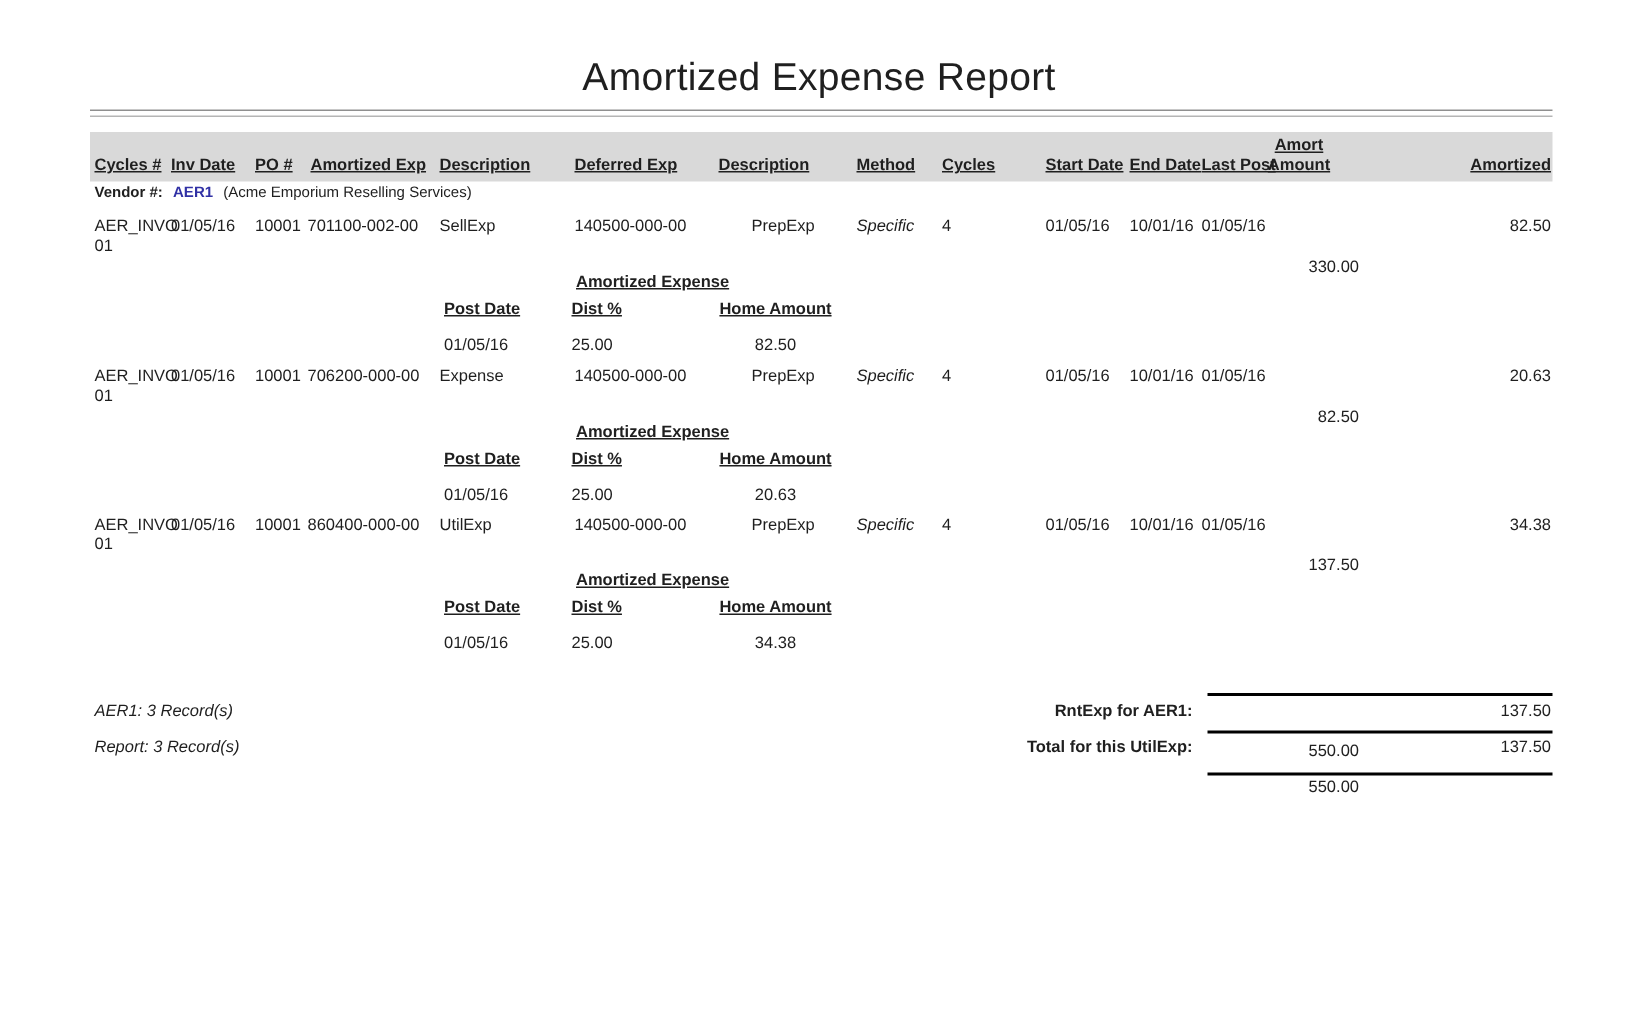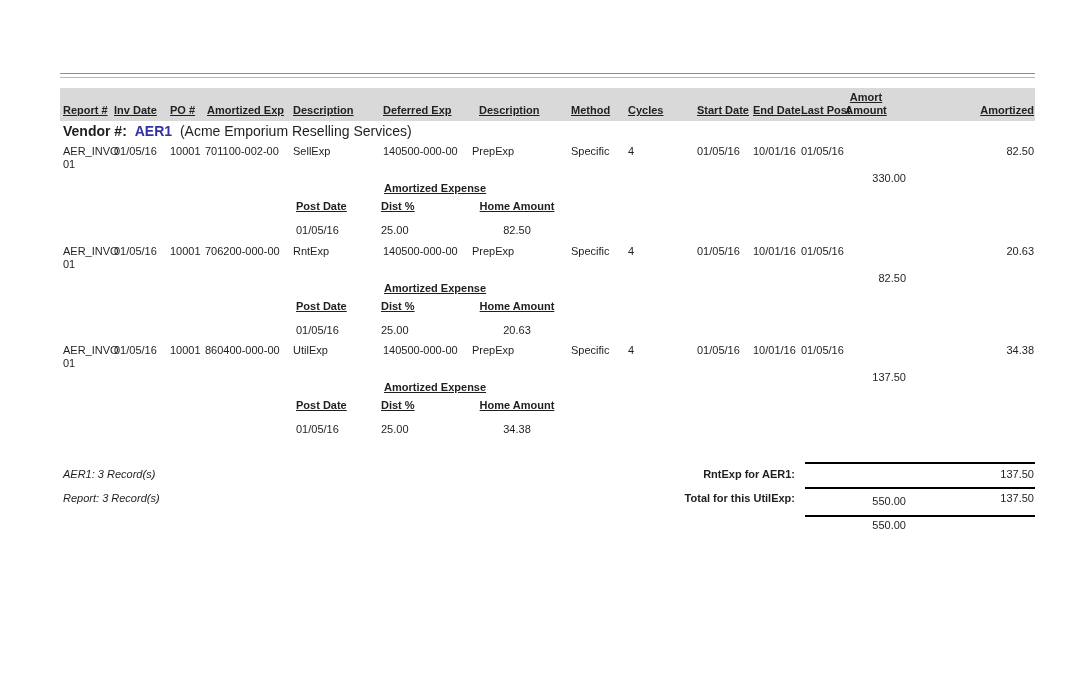--- a/index.html
+++ b/index.html
@@ -17,30 +17,30 @@
   .h{font-weight:bold;text-decoration:underline;}
   .band .cell{top:16px;}
   .band .two-line{top:3px;white-space:pre-line;text-align:center;}
   
   .c-inv{left:63px;width:62px;white-space:pre-line;}
   .c-invdate{left:114px;}
   .c-po{left:170px;}
   .c-aexp{left:205px;}
   .c-desc1{left:293px;}
   .c-dexp{left:383px;}
-  .c-desc2{left:472px;}
-  .c-method{left:571px;}
+  .c-desc2{left:501px;}
+  .c-method{left:571px;font-style:italic;}
   .c-cycles{left:628px;}
   .c-start{left:697px;}
   .c-end{left:753px;}
   .c-last{left:801px;}
   .c-amt{left:826px;width:80px;text-align:right;margin-top:27px;}
   .c-amz{left:934px;width:100px;text-align:right;}
   
-  .vendor{position:absolute;left:63px;top:123px;font-size:14px;white-space:nowrap;}
+  .vendor{position:absolute;left:63px;top:123px;font-size:10px;white-space:nowrap;}
   .vendor .lbl{font-weight:bold;}
   .vendor .code{font-weight:bold;color:#3131a5;margin-left:4px;}
   .vendor .nm{margin-left:4px;}
   
   .record{position:absolute;left:0;top:0;width:1092px;height:0;}
   .record .cell{top:0;}
   .s-title{left:384px;width:96px;text-align:center;}
   .s-post{left:296px;}
   .s-dist{left:381px;}
   .s-home{left:467px;width:100px;text-align:center;}
@@ -48,25 +48,26 @@
   .tline{position:absolute;left:805px;width:230px;height:1.6px;background:#000;}
   .count{position:absolute;left:63px;font-size:11px;font-style:italic;}
   .tlabel{position:absolute;left:595px;width:200px;text-align:right;font-size:11px;font-weight:bold;}
   .tval{position:absolute;font-size:11px;}
 </style>
 </head>
 <body>
 
 <div class="page">
 
+  <div class="title">Amortized Expense Report</div>
   <div class="rule rule-a"></div>
   <div class="rule rule-b"></div>
 
   <div class="band">
-    <span class="cell h" style="left:3px">Report #</span>
+    <span class="cell h" style="left:3px">Cycles #</span>
     <span class="cell h" style="left:54px">Inv Date</span>
     <span class="cell h" style="left:110px">PO #</span>
     <span class="cell h" style="left:147px">Amortized Exp</span>
     <span class="cell h" style="left:233px">Description</span>
     <span class="cell h" style="left:323px">Deferred Exp</span>
     <span class="cell h" style="left:419px">Description</span>
     <span class="cell h" style="left:511px">Method</span>
     <span class="cell h" style="left:568px">Cycles</span>
     <span class="cell h" style="left:637px">Start Date</span>
     <span class="cell h" style="left:693px">End Date</span>
@@ -106,21 +107,21 @@
     <span class="cell s-dist" style="top:79px">25.00</span>
     <span class="cell s-home" style="top:79px">82.50</span>
   </div>
 
   <div class="record" style="top:245px">
     <span class="cell c-inv">AER_INVO
 01</span>
     <span class="cell c-invdate">01/05/16</span>
     <span class="cell c-po">10001</span>
     <span class="cell c-aexp">706200-000-00</span>
-    <span class="cell c-desc1">RntExp</span>
+    <span class="cell c-desc1">Expense</span>
     <span class="cell c-dexp">140500-000-00</span>
     <span class="cell c-desc2">PrepExp</span>
     <span class="cell c-method">Specific</span>
     <span class="cell c-cycles">4</span>
     <span class="cell c-start">01/05/16</span>
     <span class="cell c-end">10/01/16</span>
     <span class="cell c-last">01/05/16</span>
     <span class="cell c-amt">82.50</span>
     <span class="cell c-amz">20.63</span>
     <div class="cell s-title h" style="top:37px">Amortized Expense</div>

